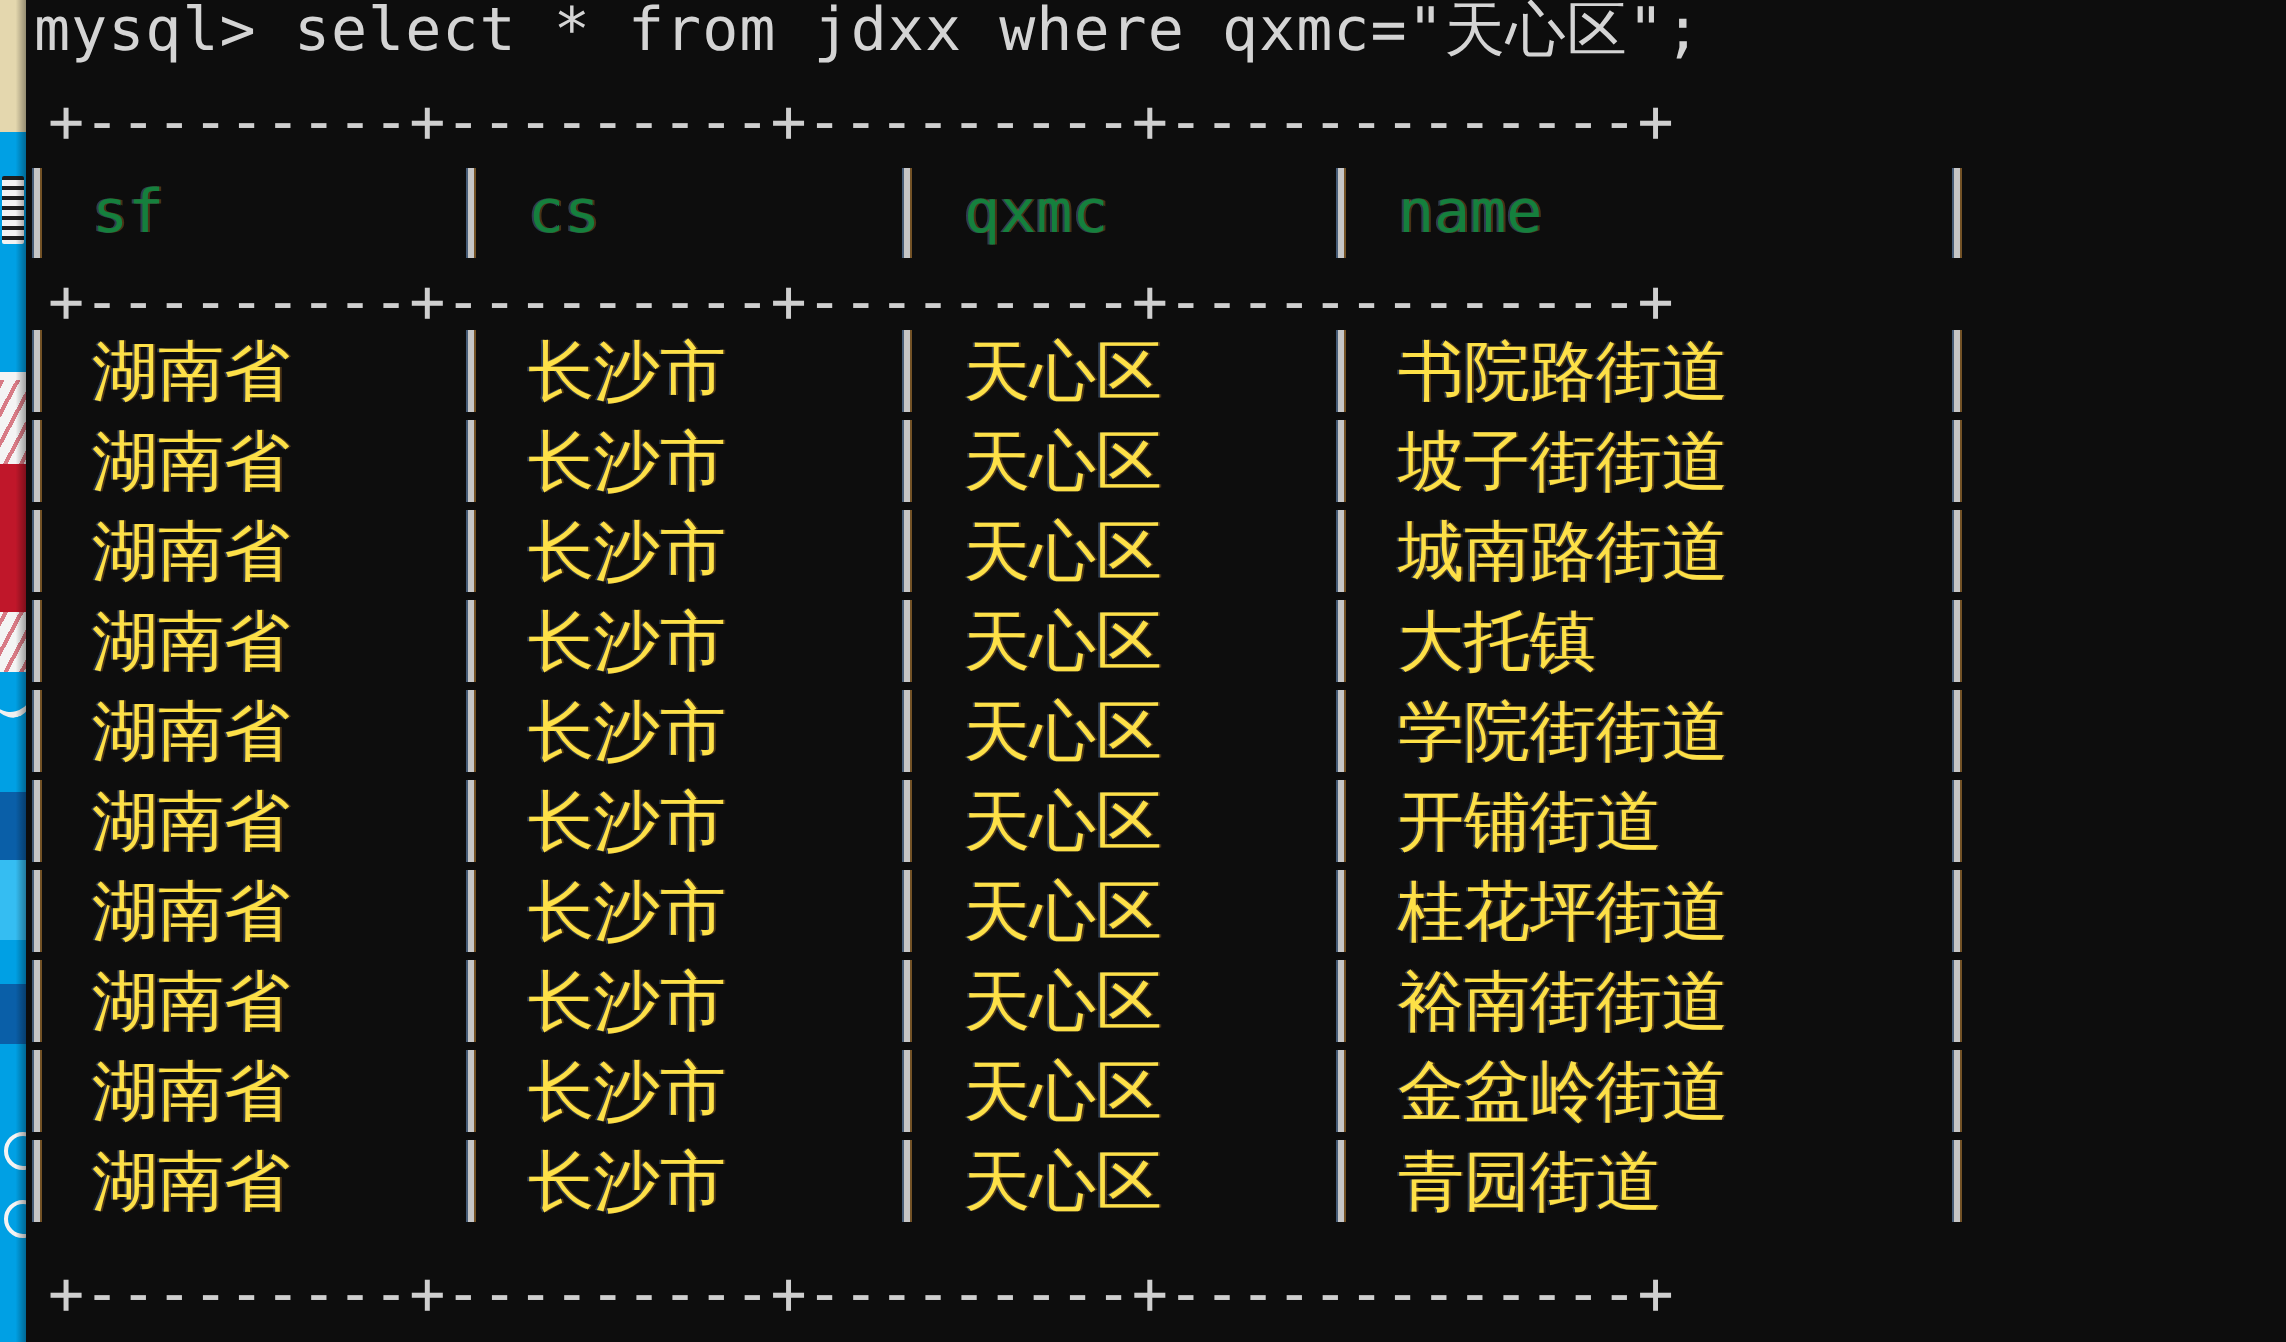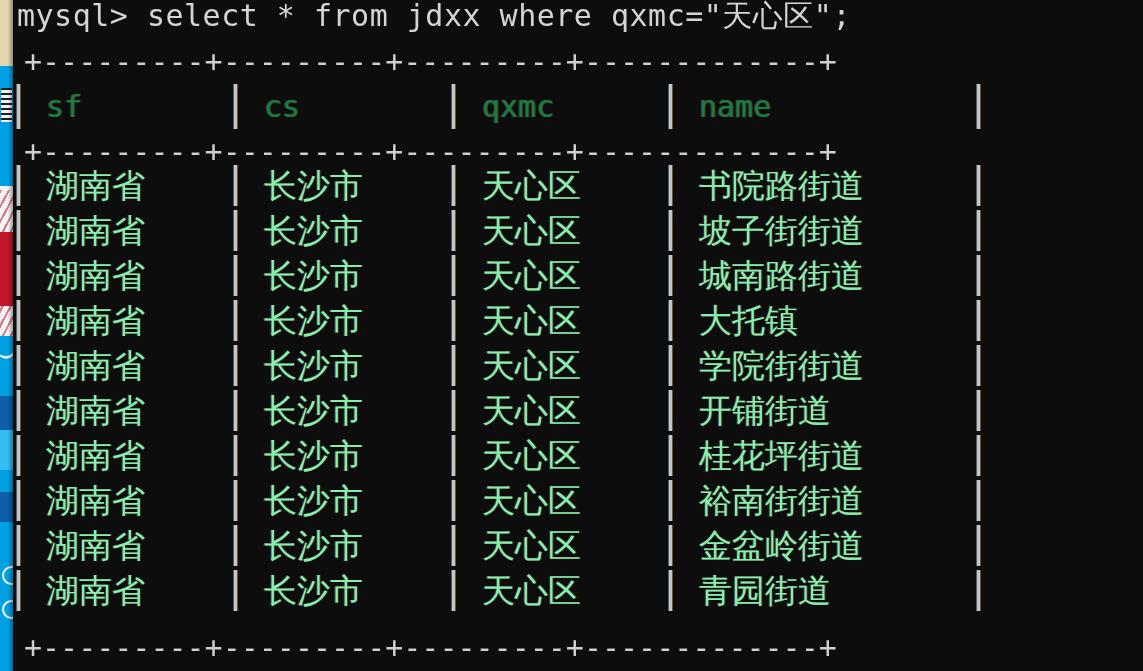--- a/index.html
+++ b/index.html
@@ -171,21 +171,21 @@
     top: 0;
     width: 3px;
     background: #c6c6c6;
     box-shadow: 1px 0 0 rgba(200,140,60,0.55), -1px 0 0 rgba(120,160,210,0.55);
   }
   .cell {
     position: absolute;
     font-family: "DejaVu Sans", "Liberation Sans", sans-serif;
     font-size: 33px;
     line-height: 45px;
-    color: #86efac;
+    color: #fde047;
     white-space: nowrap;
     text-shadow: 1px 0 0 rgba(190,120,40,0.35), -1px 0 0 rgba(110,150,205,0.35);
   }
   .cell.hdr {
     font-family: "DejaVu Sans Mono", "Liberation Mono", monospace;
     font-size: 30px;
     color: #15803d;
   }
 </style>
 </head>

